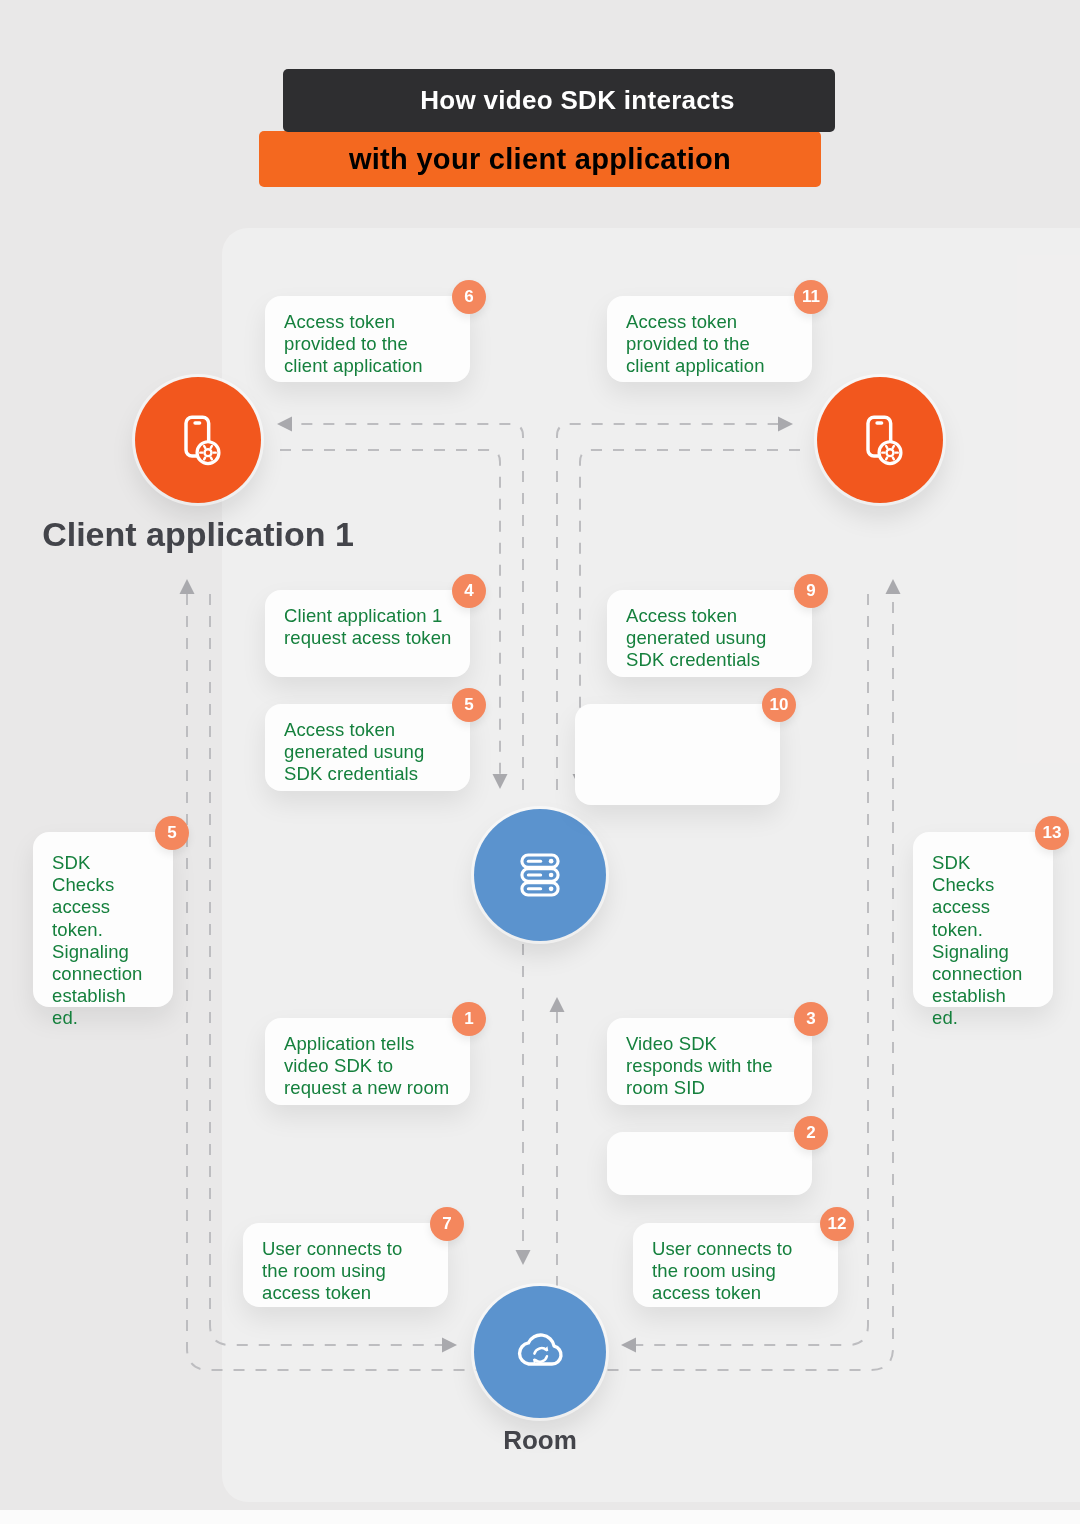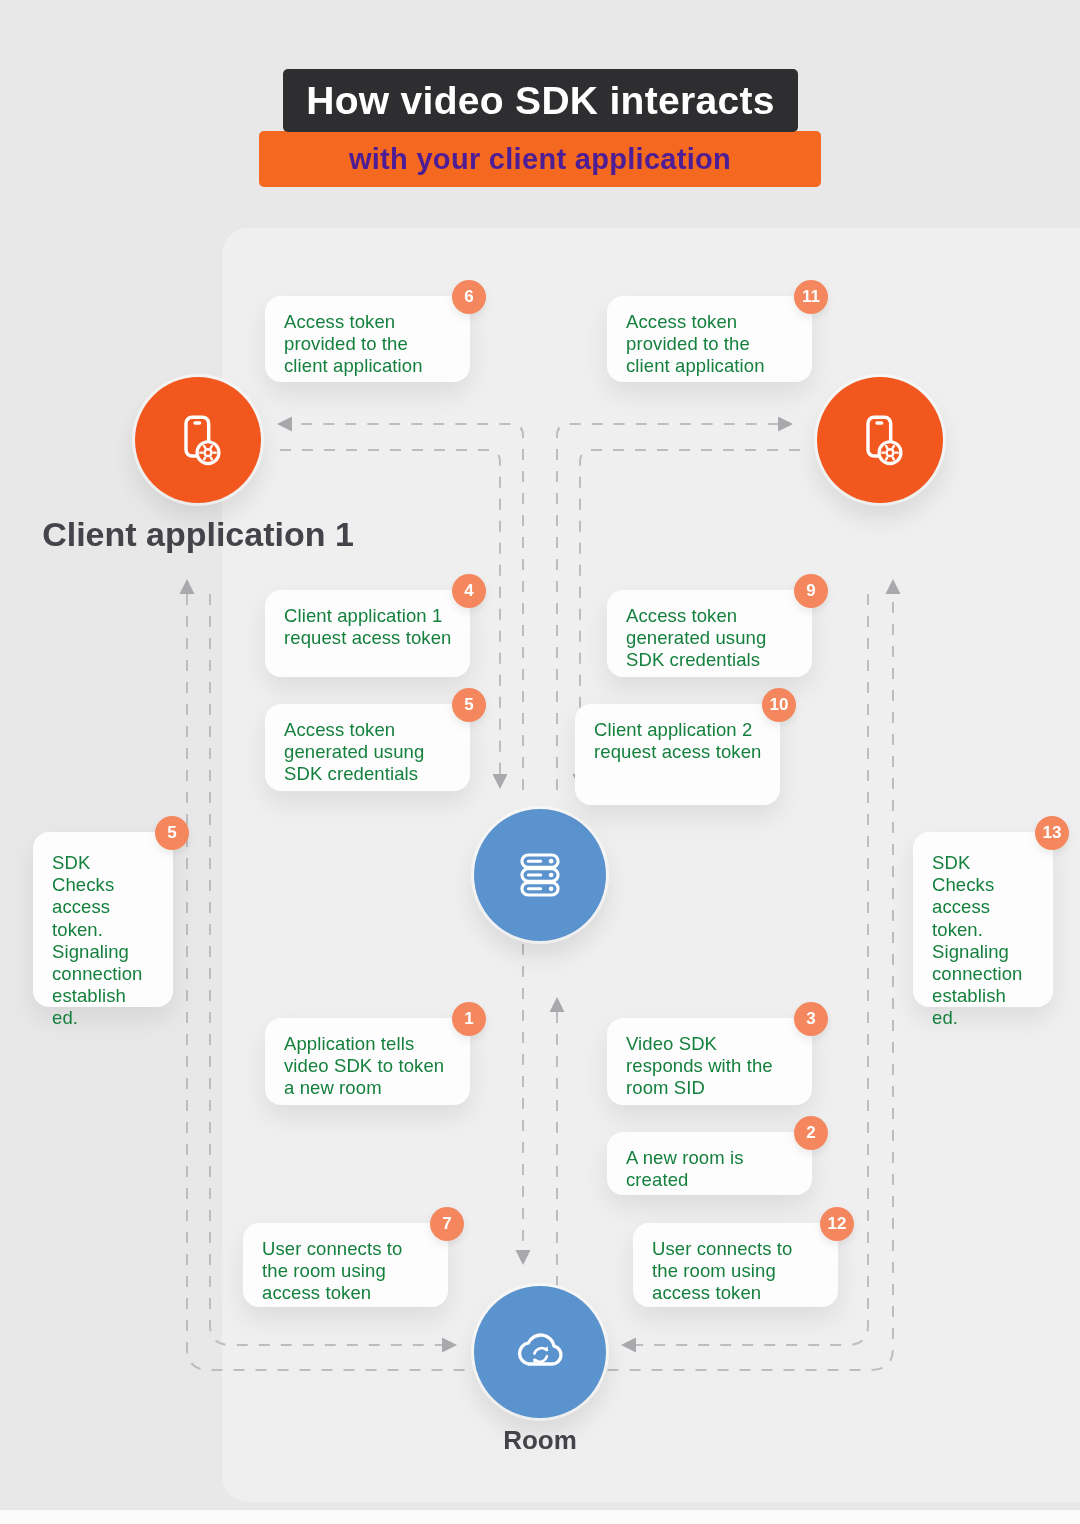--- a/index.html
+++ b/index.html
@@ -12,27 +12,27 @@
     position:absolute;left:222px;top:228px;width:858px;height:1274px;
     background:rgba(255,255,255,0.30);border-radius:26px 0 0 26px;
   }
   .bottom-strip{position:absolute;left:0;top:1510px;width:1080px;height:14px;background:#fbfbfb;}
   svg.wires{position:absolute;left:0;top:0;}
 
   .title-dark{
     position:absolute;left:283px;top:69px;width:515px;height:63px;
     background:#2e2e30;border-radius:5px;z-index:3;
     display:flex;align-items:center;justify-content:center;
-    color:#ffffff;font-size:39px;font-weight:bold;letter-spacing:.3px;
+    color:#ffffff;font-size:26px;font-weight:bold;letter-spacing:.3px;padding-left:37px;
   }
   .title-orange{
     position:absolute;left:259px;top:131px;width:562px;height:56px;
     background:#f4681f;border-radius:5px;z-index:2;
     display:flex;align-items:center;justify-content:center;
-    color:#4c1d95;font-size:29px;font-weight:bold;letter-spacing:.3px;
+    color:#000000;font-size:29px;font-weight:bold;letter-spacing:.3px;
   }
 
   .node{
     position:absolute;border-radius:50%;
     display:flex;align-items:center;justify-content:center;
     box-shadow:0 0 0 3px rgba(255,255,255,.55), 0 14px 26px rgba(0,0,0,.10);
     z-index:2;
   }
   .node.orange{background:#f2571e;width:126px;height:126px;}
   .node.blue{background:#5b93ce;width:132px;height:132px;}
@@ -194,46 +194,44 @@
     <p>Access token generated usung SDK credentials</p>
   </div>
 
   <div class="card" style="left:607px;top:590px;width:205px;height:87px;">
     <span class="badge">9</span>
     <p>Access token generated usung SDK credentials</p>
   </div>
 
   <div class="card" style="left:575px;top:704px;width:205px;height:101px;">
     <span class="badge">10</span>
-    <p>Client application 2 request acess token</p>
   </div>
 
   <div class="card side-card" style="left:33px;top:832px;">
     <span class="badge">5</span>
     <p>SDK Checks access token. Signaling connection establish ed.</p>
   </div>
 
   <div class="card side-card" style="left:913px;top:832px;">
     <span class="badge">13</span>
     <p>SDK Checks access token. Signaling connection establish ed.</p>
   </div>
 
   <div class="card" style="left:265px;top:1018px;width:205px;height:87px;">
     <span class="badge">1</span>
-    <p>Application tells video SDK to token a new room</p>
+    <p>Application tells video SDK to request a new room</p>
   </div>
 
   <div class="card" style="left:607px;top:1018px;width:205px;height:87px;">
     <span class="badge">3</span>
     <p>Video SDK responds with the room SID</p>
   </div>
 
   <div class="card" style="left:607px;top:1132px;width:205px;height:63px;">
     <span class="badge">2</span>
-    <p>A new room is created</p>
   </div>
 
   <div class="card" style="left:243px;top:1223px;width:205px;height:84px;">
     <span class="badge">7</span>
     <p>User connects to the room using access token</p>
   </div>
 
   <div class="card" style="left:633px;top:1223px;width:205px;height:84px;">
     <span class="badge">12</span>
     <p>User connects to the room using access token</p>

